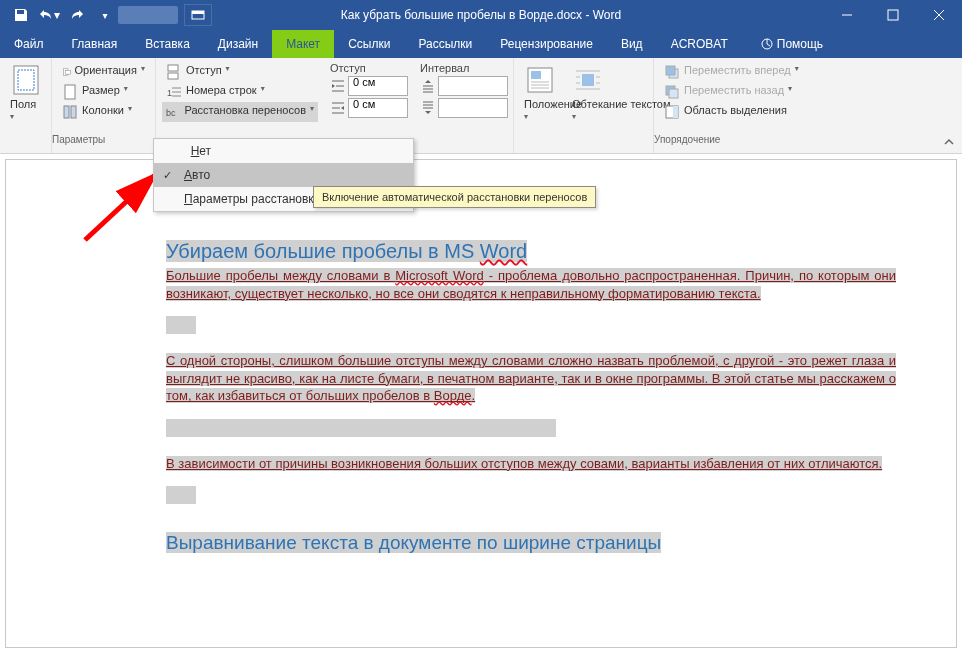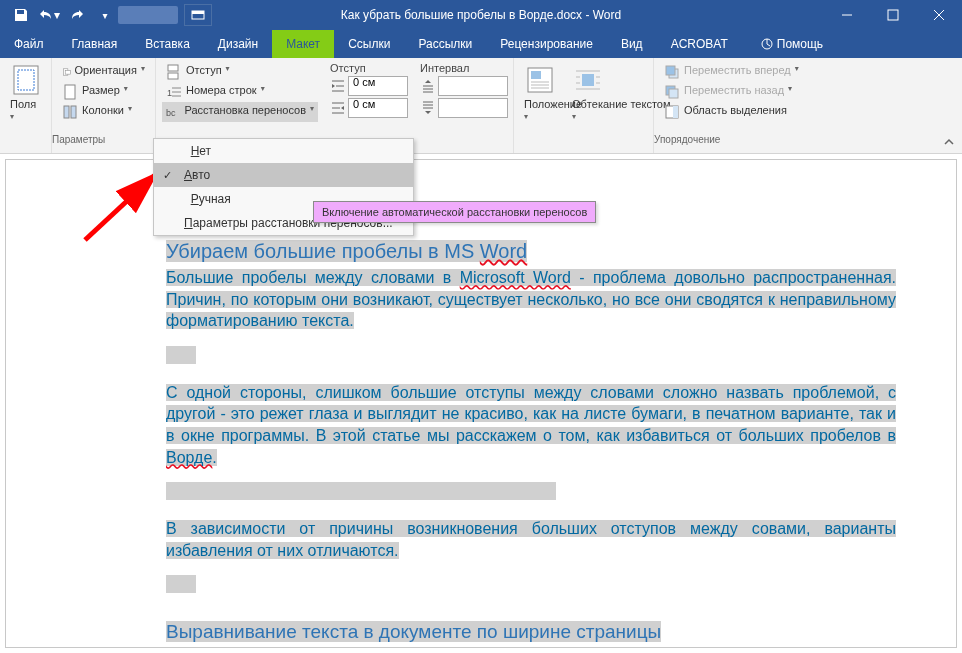--- a/index.html
+++ b/index.html
@@ -27,30 +27,30 @@
 .rbtn .dd { font-size:8px; color:#666; }
 .field-pair { display:flex; align-items:center; gap:2px; margin-bottom:2px; }
 .field-label { font-size:11px; color:#444; margin-bottom:2px; }
 .spin-input { width:60px; height:20px; border:1px solid #ababab; background:#fff; font-size:11px; padding:0 16px 8px 4px; }
 .spin-input.wide { width:70px; }
 .collapse-btn { position:absolute; right:6px; bottom:4px; width:14px; height:14px; cursor:pointer; }
 .doc-area { position:absolute; top:154px; left:0; right:0; bottom:5px; background:#fff; border:1px solid #c8c8c8; margin:5px 5px 0 5px; overflow:hidden; }
 .doc-content { padding:80px 60px 20px 160px; font-family:Calibri,Arial,sans-serif; position:relative; }
 .h1 { color:#2e74b5; font-size:20px; font-weight:400; margin-bottom:4px; }
 .h2 { color:#2e74b5; font-size:19px; font-weight:400; margin-top:24px; margin-bottom:4px; }
-.para { font-size:16px; line-height:1.35; color:#0369a1; text-align:justify; margin-bottom:14px; }
+.para { font-size:13px; line-height:1.35; color:#7f1d1d; text-align:justify; margin-bottom:14px;text-decoration:underline; }
 .sel { background:#d0d0d0; }
 .wavy { text-decoration:underline wavy #e81123; text-decoration-skip-ink:none; }
 .dropdown { position:absolute; top:138px; left:153px; width:261px; background:#f8f8f8; border:1px solid #c6c6c6; box-shadow:2px 2px 4px rgba(0,0,0,0.2); z-index:50; }
 .dd-item { padding:5px 10px 5px 30px; font-size:12px; color:#333; cursor:pointer; position:relative; }
 .dd-item.hover { background:#c5c5c5; }
 .dd-item .check { position:absolute; left:9px; top:6px; font-size:11px; }
 .dd-item .ul { text-decoration:underline; }
 .dd-item.ico::before { content:''; position:absolute; left:6px; top:4px; width:16px; height:16px; }
-.tooltip { position:absolute; top:201px; left:313px; background:#f0abfc; border:1px solid #8a8a8a; padding:4px 8px; font-size:11px; color:#333; z-index:60; box-shadow:2px 2px 3px rgba(0,0,0,0.15); }
+.tooltip { position:absolute; top:186px; left:313px; background:#fef9c3; border:1px solid #8a8a8a; padding:4px 8px; font-size:11px; color:#333; z-index:60; box-shadow:2px 2px 3px rgba(0,0,0,0.15); }
 .arrow { position:absolute; top:140px; left:70px; z-index:40; pointer-events:none; }
 .icon-sm { width:16px; height:16px; display:inline-block; }
 </style>
 </head>
 <body>
 
 <div class="titlebar">
   <div class="qat">
     <div class="qat-btn">
         <svg class="icon-sm" viewBox="0 0 16 16">
@@ -293,21 +293,20 @@
   <div class="collapse-btn">
     <svg width="14" height="14" viewBox="0 0 14 14">
         <path d="M3 9l4-4 4 4" stroke="#666" fill="none" stroke-width="1.5"></path>
       </svg>
   </div>
 </div>
 
 <div class="dropdown">
   <div class="dd-item">&nbsp;&nbsp;<span class="ul">Н</span>ет</div>
   <div class="dd-item hover"><span class="check">✓</span><span class="ul">А</span>вто</div>
-  <div class="dd-item">&nbsp;&nbsp;<span class="ul">Р</span>учная</div>
   <div class="dd-item ico"><span class="ul">П</span>араметры расстановки переносов...</div>
 </div>
 
 <div class="tooltip">Включение автоматической расстановки переносов</div>
 
 <svg class="arrow" width="110" height="110">
   <defs>
       <marker id="ah" markerWidth="10" markerHeight="10" refX="8" refY="3" orient="auto">
         <path d="M0,0 L9,3 L0,6 z" fill="#ff0000"></path>
       </marker>

